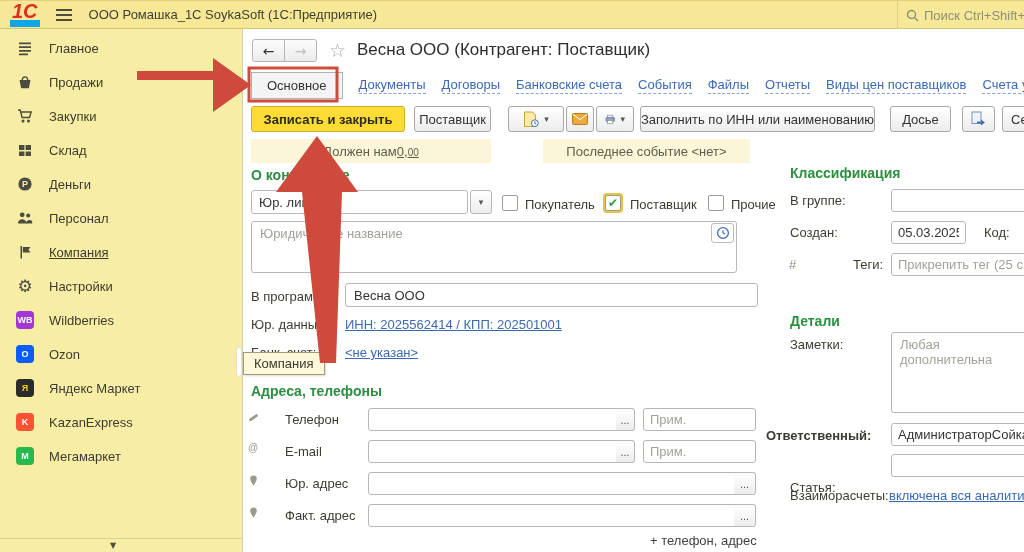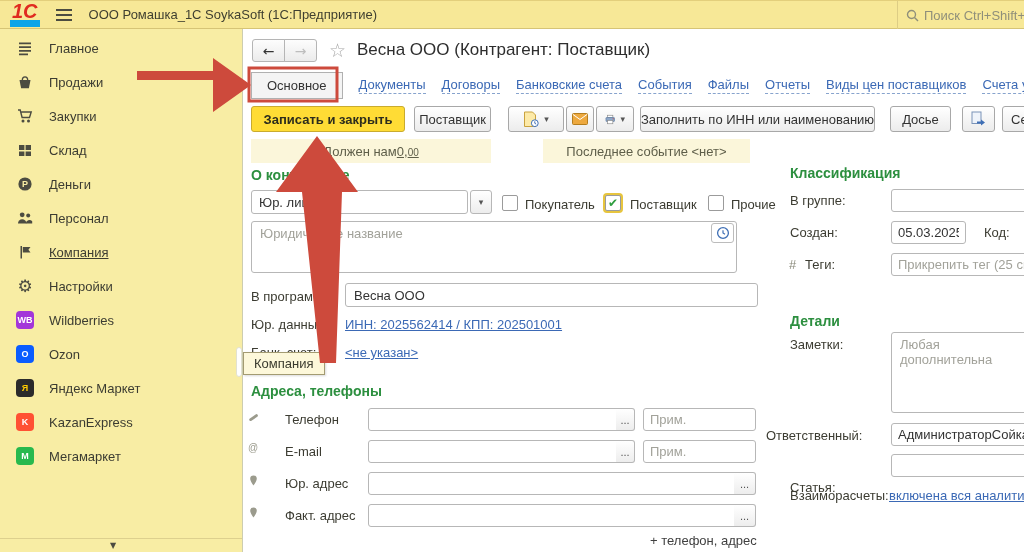--- a/index.html
+++ b/index.html
@@ -376,28 +376,28 @@
 
 <div class="heading green" style="left:790px; top:165px;">Классификация</div>
 <span class="lbl" style="left:790px; top:193px;">В группе:</span>
 <input class="inp" style="left: 891px; top: 189px; width: 150px; height: 23px;">
 
 <span class="lbl" style="left:790px; top:225px;">Создан:</span>
 <input class="inp" style="left: 891px; top: 221px; width: 75px; height: 23px;" value="05.03.2025">
 <span class="lbl" style="left:984px; top:225px;">Код:</span>
 
 <span class="hash" style="left:789px; top:257px;">#</span>
-<span class="lbl" style="left:805px; top:257px;">Теги:</span>
+<span class="lbl" style="left:853px; top:257px;">Теги:</span>
 <input class="inp" style="left: 891px; top: 253px; width: 150px; height: 23px;" placeholder="Прикрепить тег (25 си">
 
 <div class="heading green" style="left:790px; top:313px;">Детали</div>
 <span class="lbl" style="left:790px; top:337px;">Заметки:</span>
 <textarea class="big" style="left: 891px; top: 332px; width: 150px; height: 81px;" placeholder="Любая дополнительна"></textarea>
 
-<span class="lbl" style="left:766px; top:428px;">Ответственный:</span>
+<span class="lbl" style="left:766px; top:428px;font-weight:bold;">Ответственный:</span>
 <input class="inp" style="left: 891px; top: 423px; width: 150px; height: 23px;" value="АдминистраторСойка">
 
 <span class="lbl" style="left:790px; top:459px;margin-top:21px;">Статья:</span>
 <input class="inp" style="left: 891px; top: 454px; width: 150px; height: 23px;">
 
 <span class="lbl" style="left:790px; top:488px;">Взаиморасчеты:</span>
 <span class="link clip-link" style="left:889px; top:488px;">включена вся аналити</span>
 
 <svg class="annot" viewBox="0 0 1024 552">
   <polygon points="137,71 213,71 213,58 251,85 213,112 213,80 137,80" fill="#cd4a3c"></polygon>

